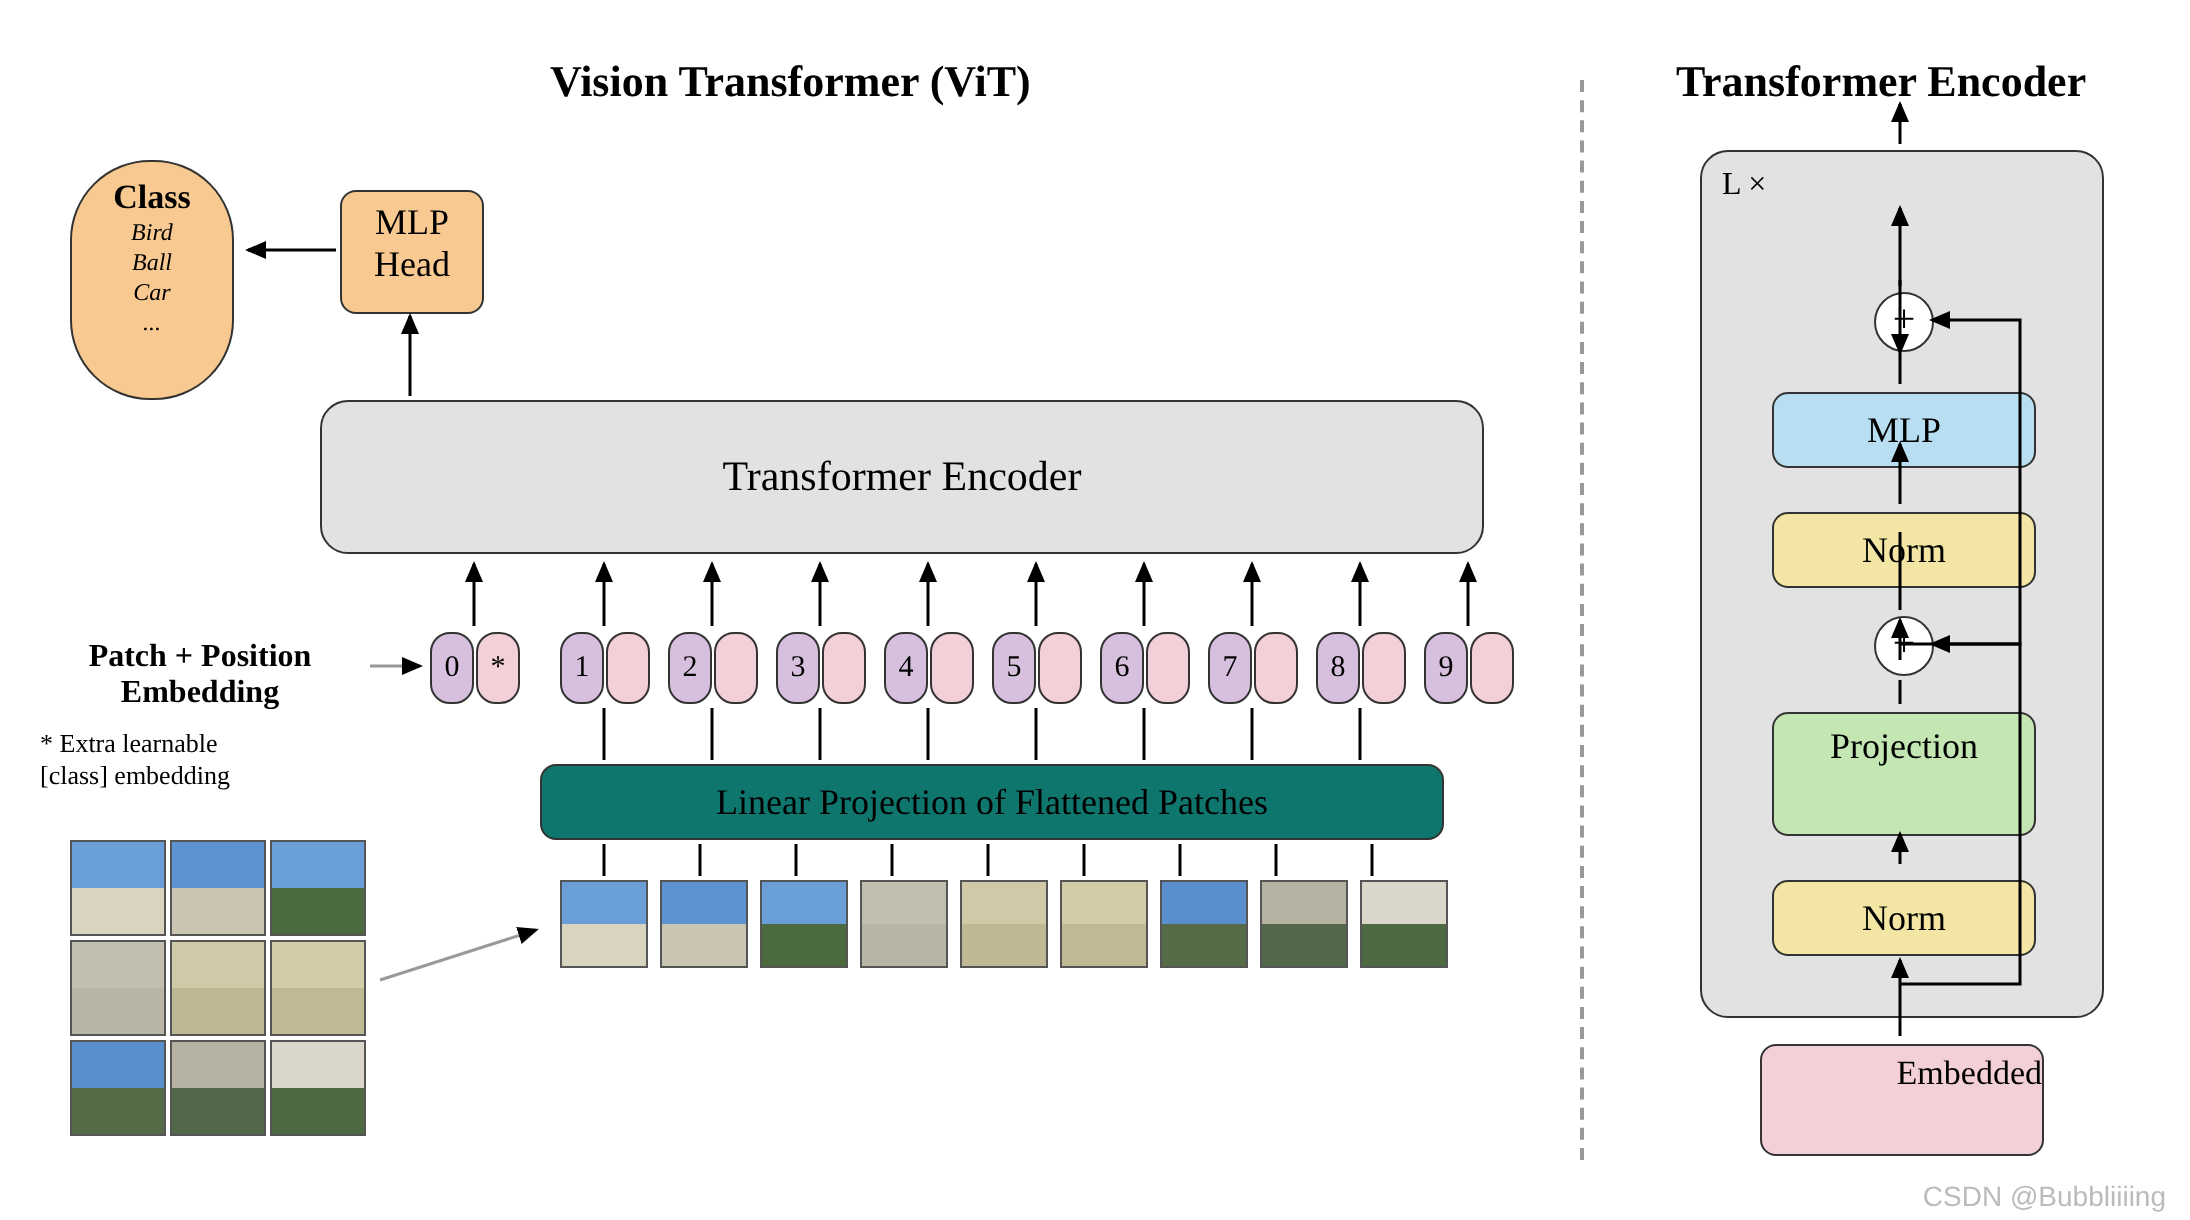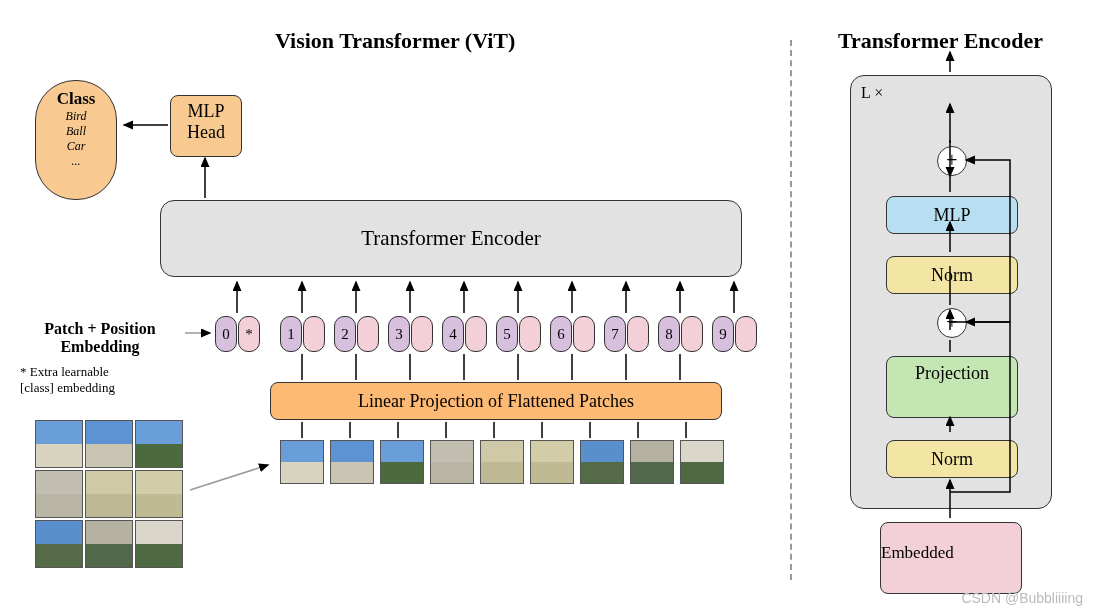--- a/index.html
+++ b/index.html
@@ -89,21 +89,21 @@
   }
   .tok.num { background: #d6c0dd; }
   .tok.emb { background: #f3cfd7; }
 
   .lin-proj {
     position: absolute;
     top: 382px;
     left: 270px;
     width: 450px;
     height: 36px;
-    background: #fdba74;
+    background: #0f766e;
     border: 1.5px solid #333;
     border-radius: 8px;
     text-align: center;
     line-height: 36px;
     font-size: 18px;
   }
 
   
   .patch-row { position: absolute; top: 440px; display: flex; gap: 6px; }
   .patch {
@@ -174,23 +174,23 @@
   .plus1 { top: 70px; }
   .plus2 { top: 232px; }
 
   .embedded {
     position: absolute;
     top: 522px; left: 880px;
     width: 140px; height: 50px;
     background: #f3cfd7;
     border: 1.5px solid #333;
     border-radius: 8px;
-    text-align: left;
+    text-align: right;
     font-size: 17px;
-    padding-top: 20px;
+    padding-top: 4px;
   }
 
   .watermark {
     position: absolute;
     bottom: 4px; right: 12px;
     font-family: sans-serif;
     font-size: 14px;
     color: #bbb;
   }
 

